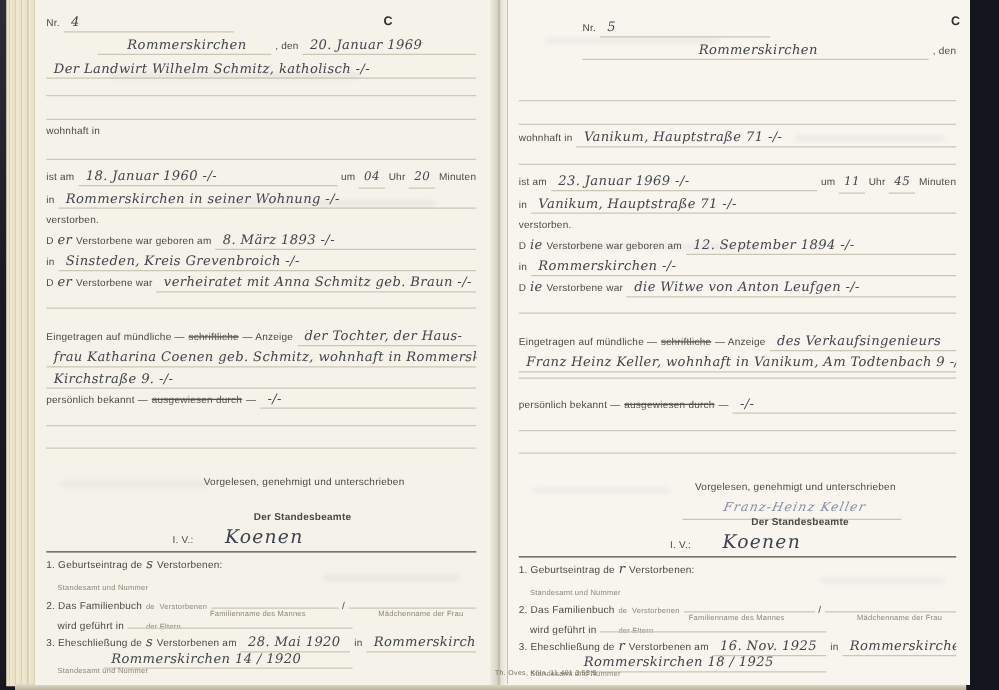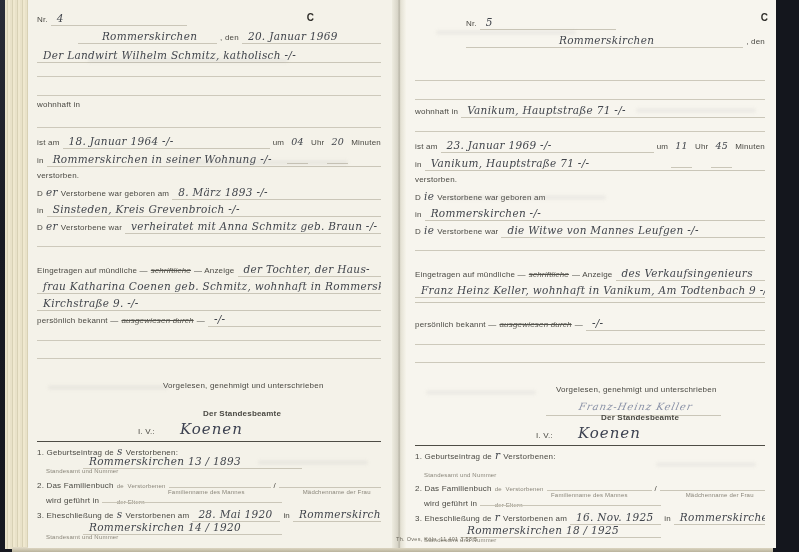--- a/index.html
+++ b/index.html
@@ -17,26 +17,26 @@
   .page{position:absolute;top:0;bottom:4px;}
   .page-l{left:28px;width:364px;background:#f4f2e9;}
   .page-r{left:406px;width:370px;background:#f7f5ee;}
   
   .pr{font-size:8px;color:#4a4943;letter-spacing:.2px;}
   .cap{font-size:6px;color:#8a867a;letter-spacing:.2px;}
   .hw{font-family:"DejaVu Serif",serif;font-style:italic;font-size:10.5px;color:#41454c;letter-spacing:.3px;white-space:nowrap;}
   .sig-neat{font-family:"DejaVu Serif",serif;font-style:italic;font-size:14px;color:#4e5b85;letter-spacing:.5px;}
   .sig-scrawl{font-family:"DejaVu Serif",serif;font-style:italic;font-size:10px;color:#8890a6;letter-spacing:1px;transform:skewX(-12deg);display:inline-block;}
   .sig-official{font-family:"DejaVu Serif",serif;font-style:italic;font-size:15px;color:#3c4150;letter-spacing:1px;}
-  .strike{text-decoration:line-through;color:#55544d;font-style:italic;}
+  .strike{text-decoration:line-through;color:#55544d;}
   .p-row{position:absolute;left:9px;right:11px;display:flex;align-items:baseline;gap:3px;}
   .fl{flex:1;border-bottom:1px solid #cac6b8;padding:0 2px 1px 6px;white-space:nowrap;overflow:hidden;}
   .rule{position:absolute;left:9px;right:11px;border-bottom:1px solid #cdc9bb;height:0;}
   .thick{position:absolute;left:9px;right:11px;border-bottom:1.5px solid #4e4c45;height:0;}
-  .ul{border-bottom:1px solid #cac6b8;padding:0 4px 16px 4px;}
+  .ul{border-bottom:1px solid #cac6b8;padding:0 4px 3px 4px;}
   .corner{position:absolute;top:12px;font-size:10px;font-weight:bold;color:#2f2e2a;}
   .page-l .corner{right:78px;}
   .page-r .corner{right:8px;}
   .center{text-align:center;}
   .ghost{position:absolute;height:5px;background:rgba(130,132,142,.08);filter:blur(1.5px);border-radius:2px;}
   .printer{position:absolute;left:396px;top:536px;font-size:5.5px;color:#6e6a5e;letter-spacing:.3px;}
   .num{font-size:9.5px;}
 </style>
 </head>
 <body>
@@ -67,21 +67,21 @@
     <div class="rule" style="top:95px;"></div>
 
     <div class="p-row" style="top:100px;">
       <span class="pr">wohnhaft in</span>
     </div>
 
     <div class="rule" style="top:127px;"></div>
 
     <div class="p-row" style="top:135px;">
       <span class="pr">ist am</span>
-      <span class="fl hw">18. Januar 1964 -/-</span>
+      <span class="fl hw">18. Januar 1960 -/-</span>
       <span class="pr">um</span>
       <span class="ul hw num">04</span>
       <span class="pr">Uhr</span>
       <span class="ul hw num">20</span>
       <span class="pr">Minuten</span>
     </div>
 
     <div class="p-row" style="top:153px;">
       <span class="pr">in</span>
       <span class="fl hw">Rommerskirchen in seiner Wohnung -/-</span>
@@ -145,23 +145,20 @@
       <span class="pr">I. V.:</span>
       <span class="sig-official" style="margin-left:22px;">Koenen</span>
     </div>
 
     <div class="thick" style="top:441px;"></div>
 
     <div class="p-row" style="top:445px;">
       <span class="pr">1. Geburtseintrag de</span>
       <span class="hw">s</span>
       <span class="pr">Verstorbenen:</span>
-    </div>
-    <div class="p-row" style="top:455px;left:55px;right:90px;">
-      <span class="fl hw">Rommerskirchen  13 / 1893</span>
     </div>
     <div class="p-row" style="top:468px;left:18px;">
       <span class="cap">Standesamt und Nummer</span>
     </div>
 
     <div class="p-row" style="top:475px;">
       <span class="pr">2. Das Familienbuch</span>
       <span style="display:inline-block;line-height:1;">
         <span class="cap"><span>de</span>&nbsp;&nbsp;<span>Verstorbenen</span></span><br>
         <span class="cap">der Eltern</span>
@@ -242,32 +239,33 @@
     </div>
 
     <div class="p-row" style="top:175px;">
       <span class="pr">verstorben.</span>
     </div>
 
     <div class="p-row" style="top:190px;">
       <span class="pr">D</span>
       <span class="hw">ie</span>
       <span class="pr">Verstorbene war geboren am</span>
+      <span class="fl hw">12. September 1894 -/-</span>
     </div>
 
     <div class="p-row" style="top:207px;">
       <span class="pr">in</span>
       <span class="fl hw">Rommerskirchen -/-</span>
     </div>
 
     <div class="p-row" style="top:224px;">
       <span class="pr">D</span>
       <span class="hw">ie</span>
       <span class="pr">Verstorbene war</span>
-      <span class="fl hw">die Witwe von Mannes Leufgen -/-</span>
+      <span class="fl hw">die Witwe von Anton Leufgen -/-</span>
     </div>
 
     <div class="rule" style="top:250px;"></div>
 
     <div class="p-row" style="top:267px;">
       <span class="pr">Eingetragen auf mündliche —</span>
       <span class="pr strike">schriftliche</span>
       <span class="pr">— Anzeige</span>
       <span class="fl hw">des Verkaufsingenieurs</span>
     </div>

